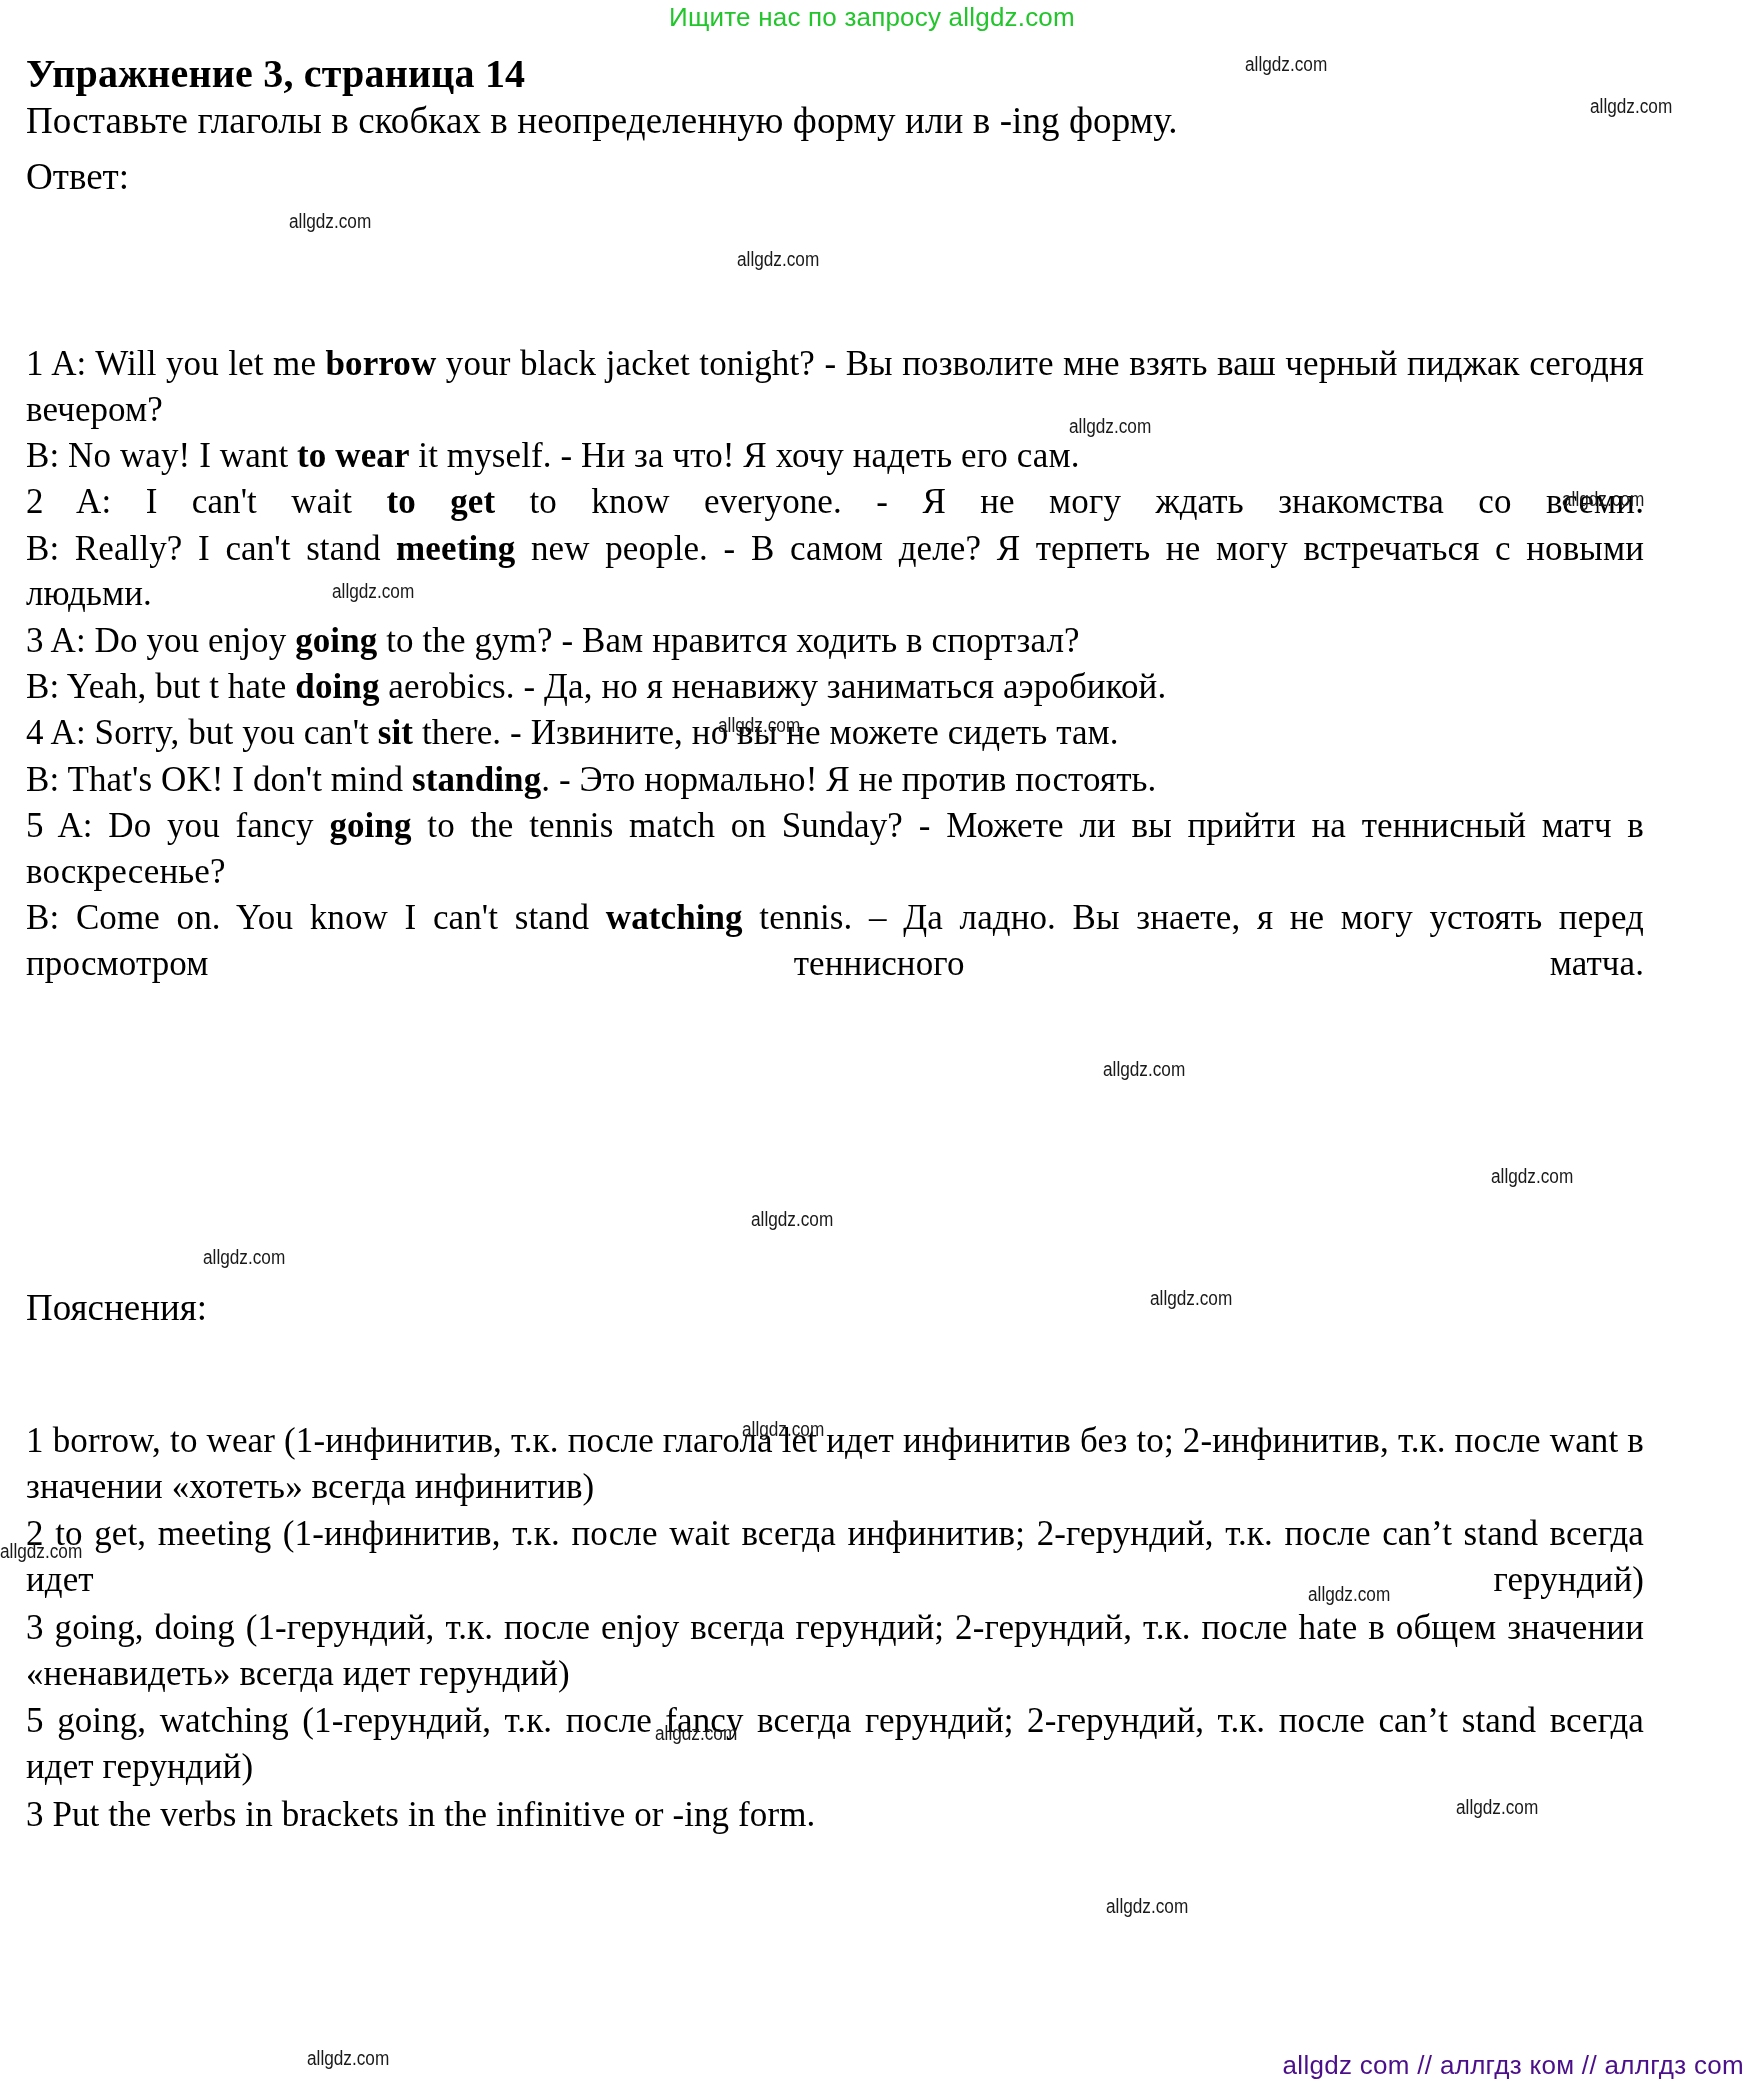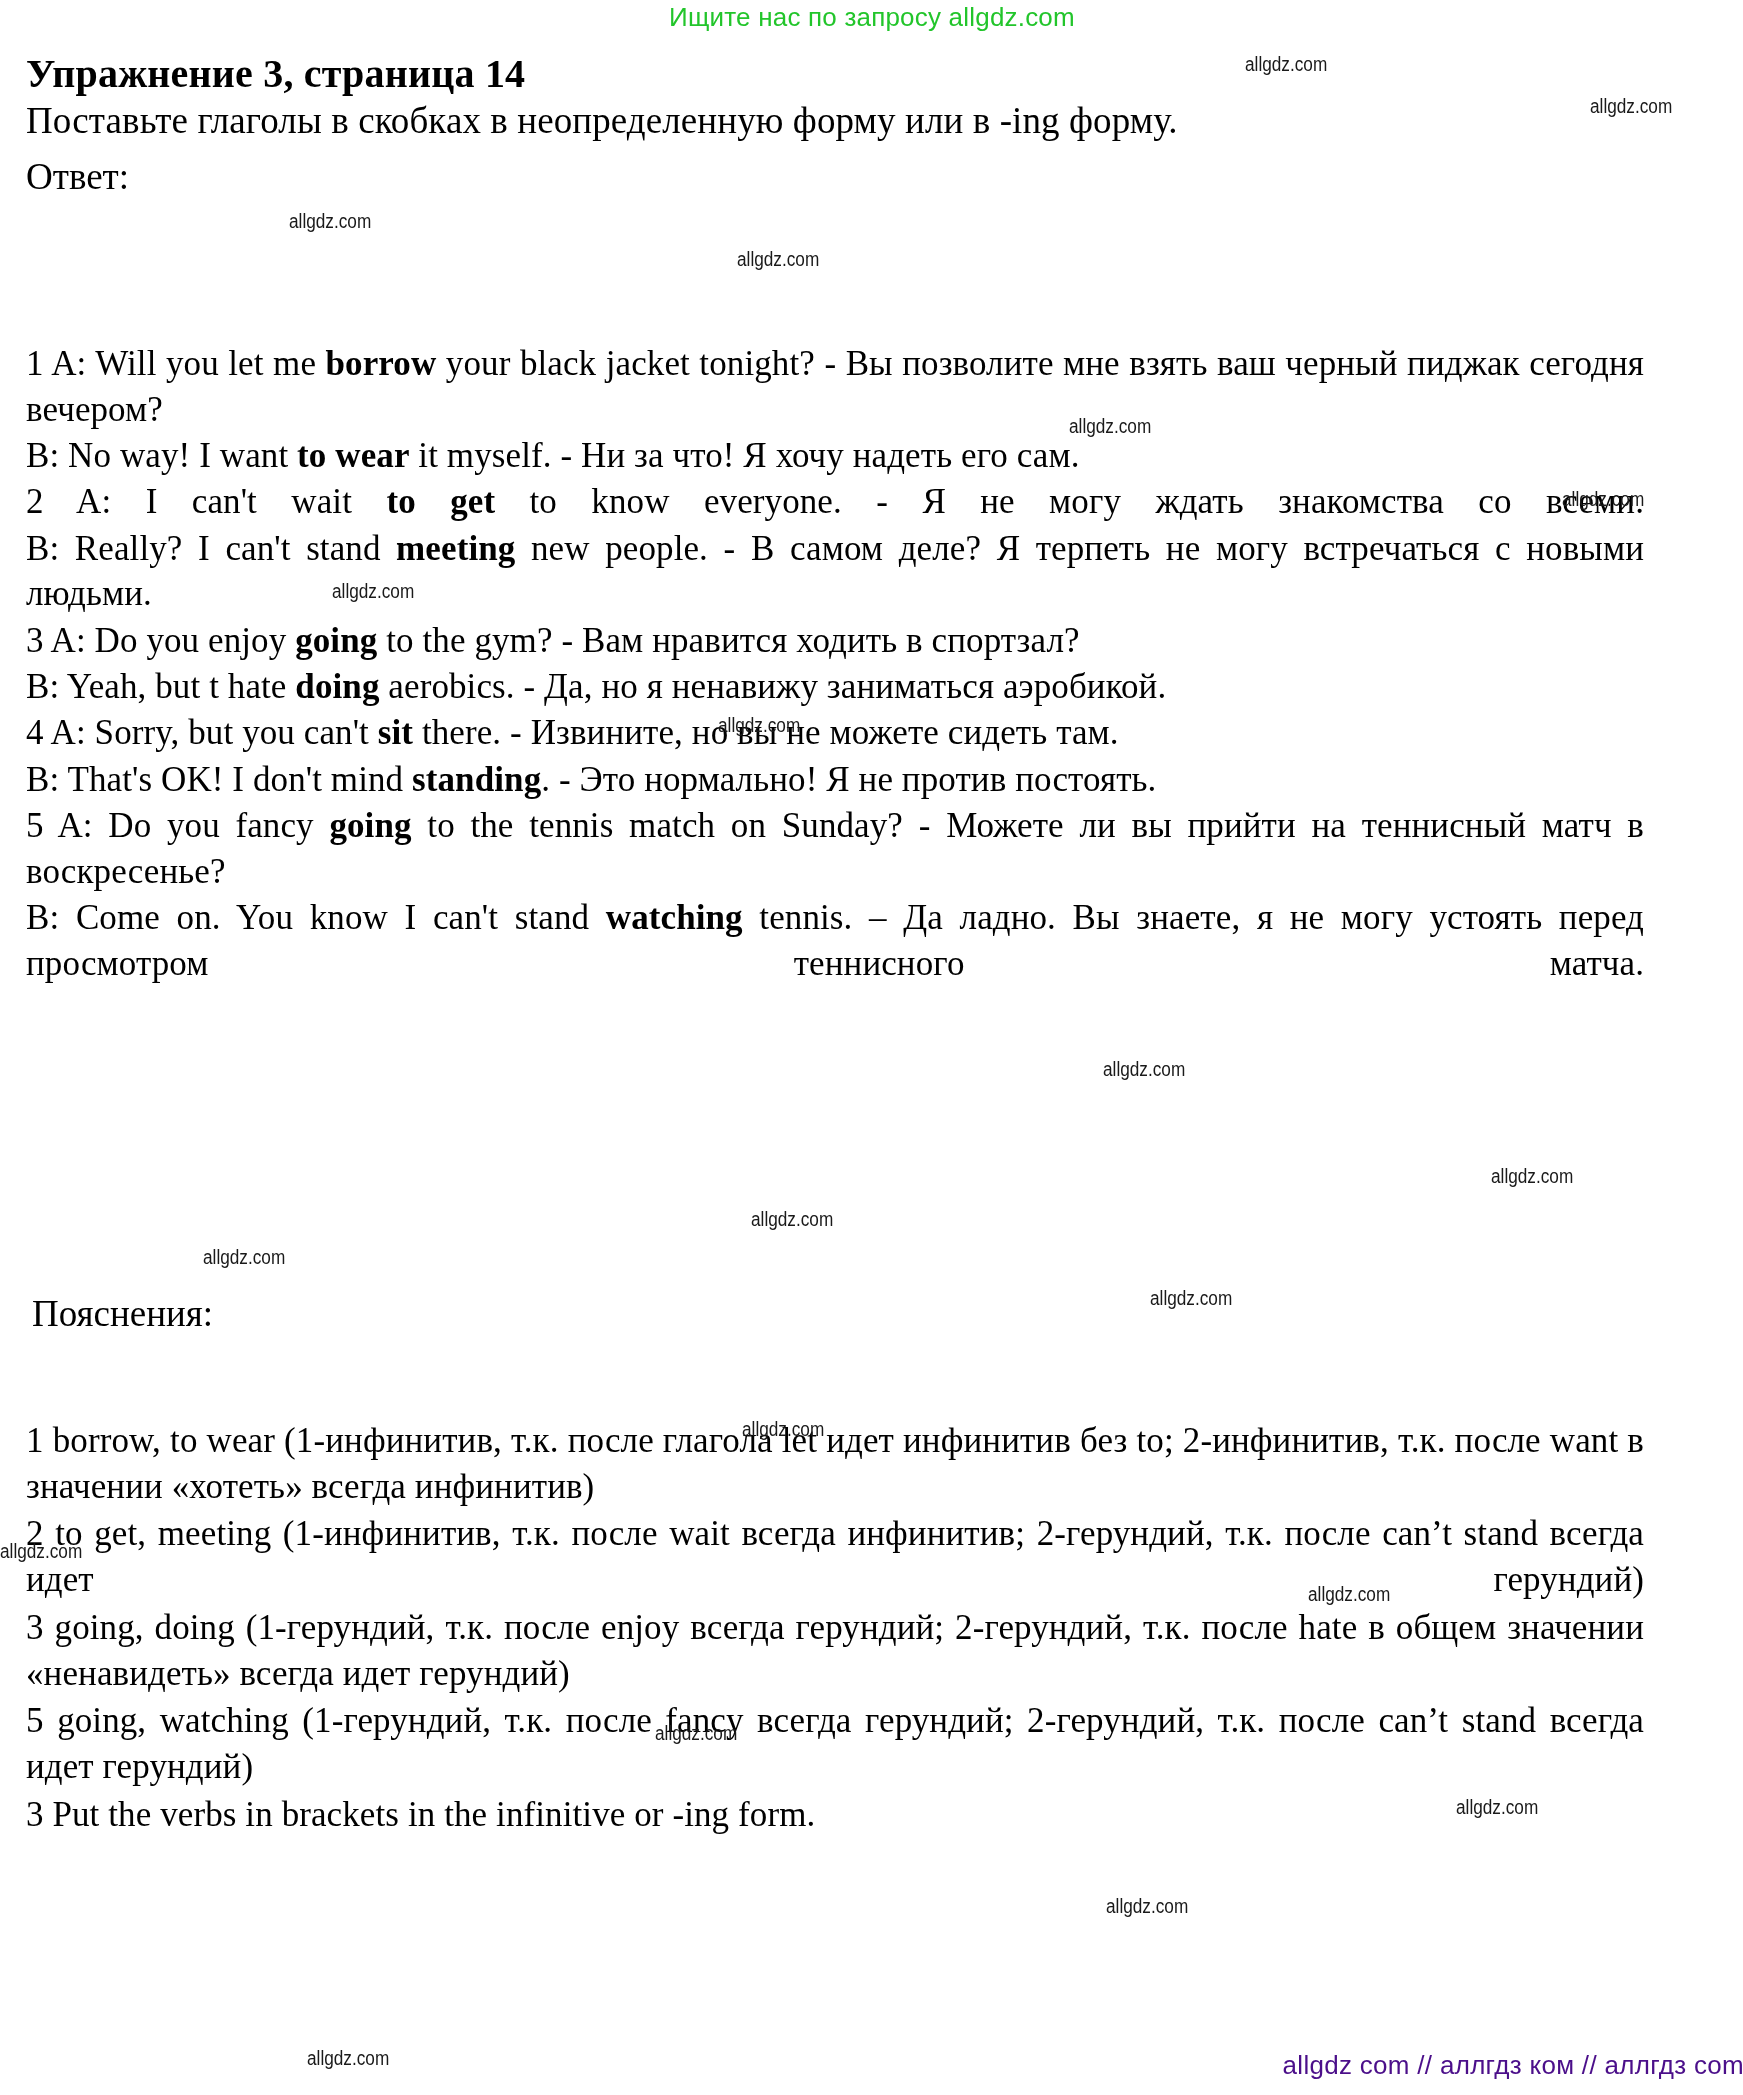--- a/index.html
+++ b/index.html
@@ -56,21 +56,21 @@
 
   .label-answer {
     font-size: 37px;
     margin: 0;
     position: absolute;
     left: 0;
     top: 105px;
   }
   .label-explain {
     font-size: 37px;
-    margin: 6px;
+    margin: 0;
     position: absolute;
     left: 0;
     top: 1236px;
   }
 
   
   .dialogue {
     position: absolute;
     left: 0;
     top: 291px;

